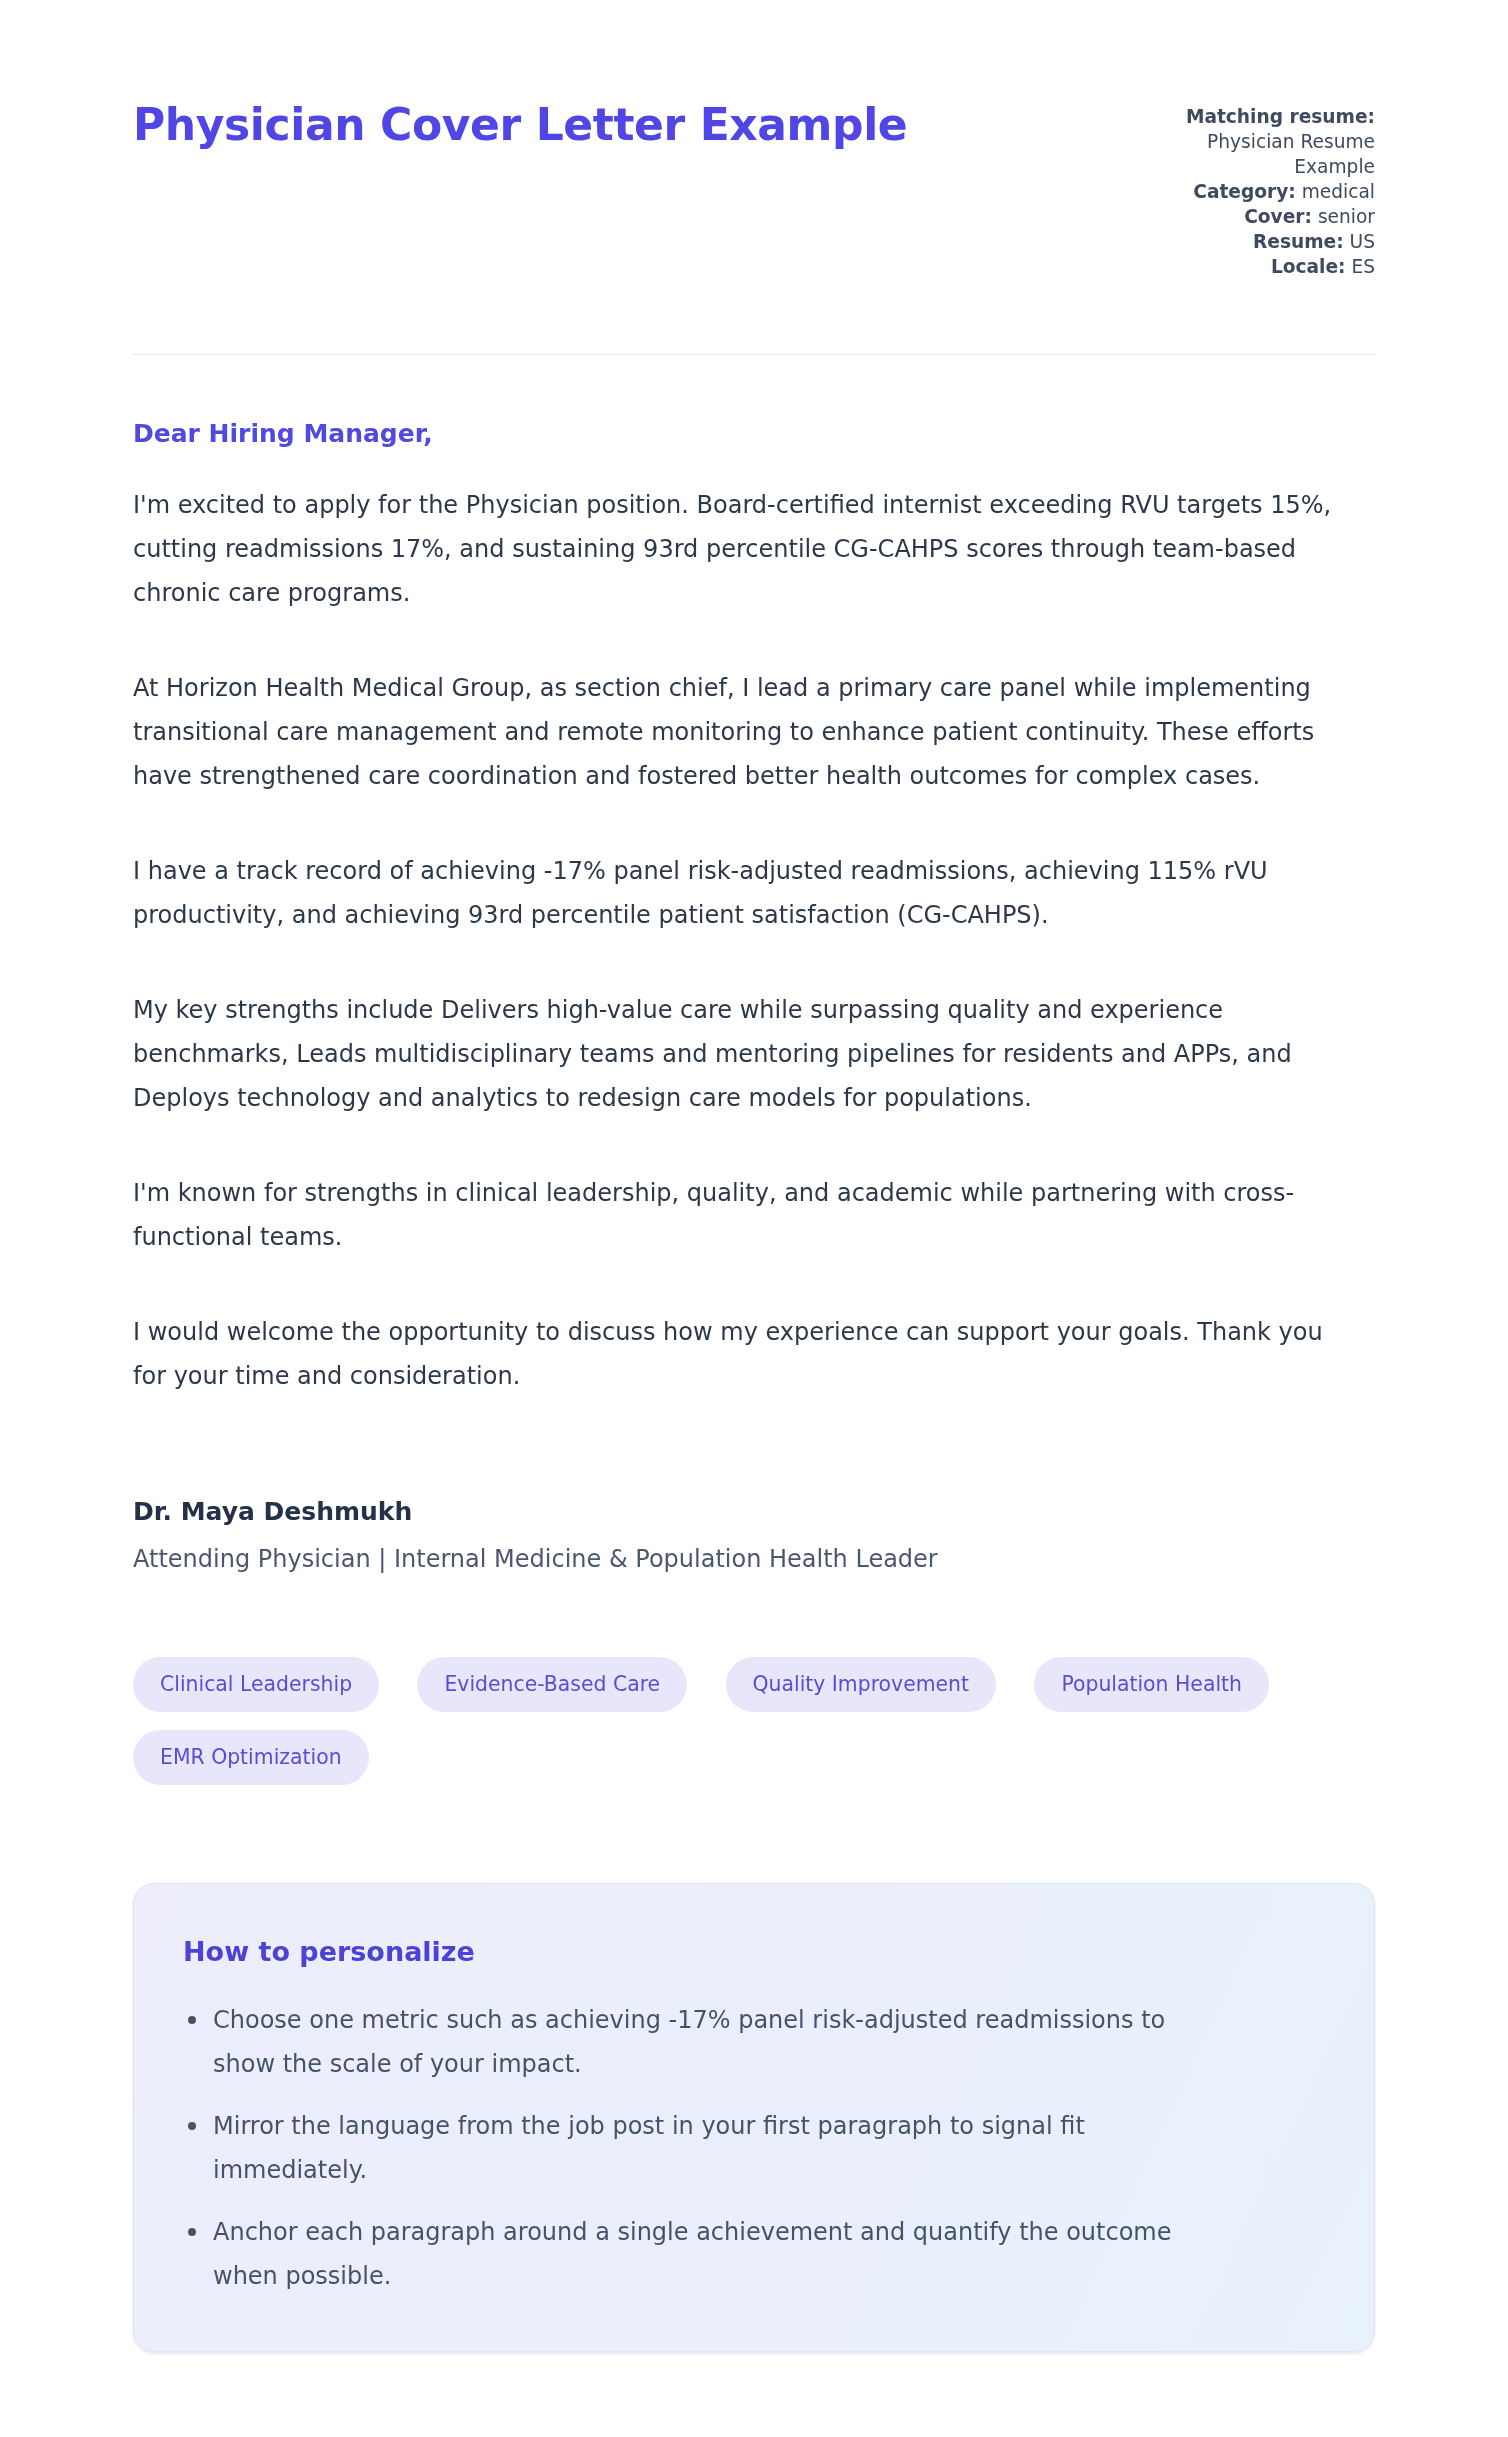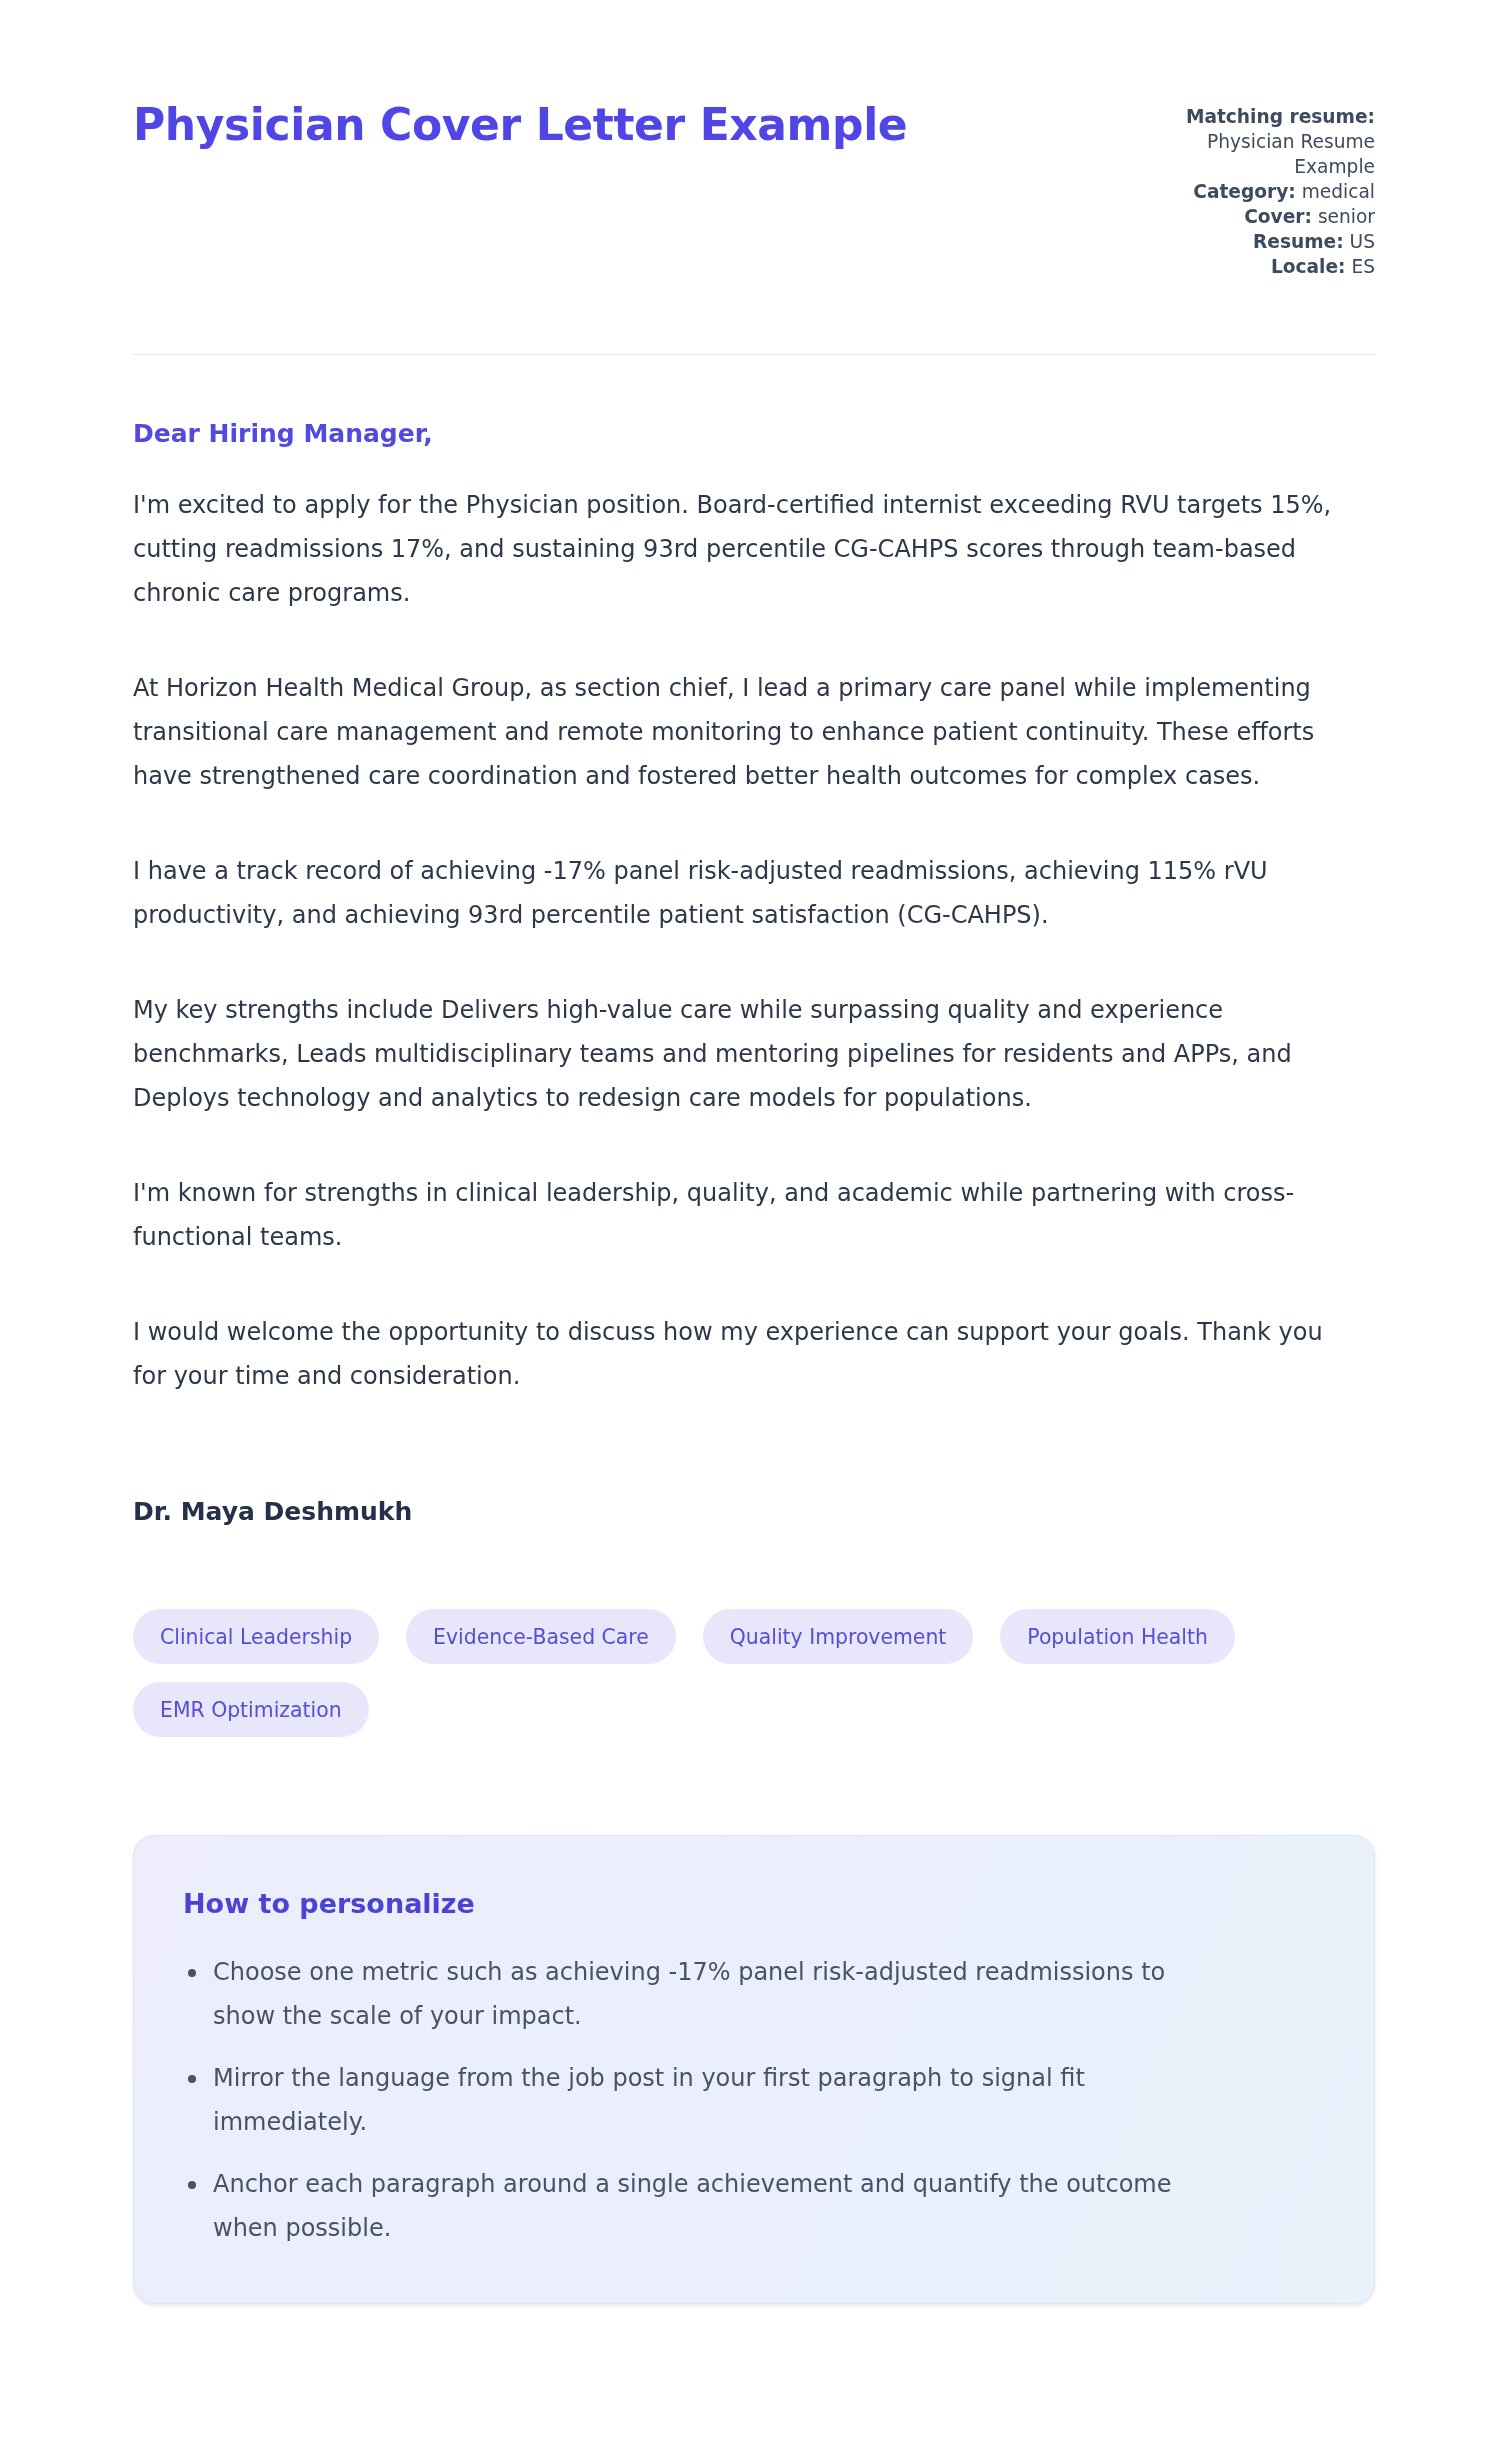--- a/index.html
+++ b/index.html
@@ -89,20 +89,21 @@
     color: #4a586d;
   }
 
   
   .tags {
     margin-top: 80px;
     display: flex;
     flex-wrap: wrap;
     gap: 18px 27px;
     max-width: 1136px;
+    justify-content: space-between;
   }
   .tag {
     display: inline-flex;
     align-items: center;
     height: 55px;
     padding: 0 27px;
     border-radius: 27.5px;
     background: #e8e6fa;
     color: #584ed6;
     font-size: 20.4px;
@@ -188,20 +189,21 @@
       <p class="greeting">Dear Hiring Manager,</p>
 
       <p class="para">I'm excited to apply for the Physician position. Board-certified internist exceeding RVU targets 15%, cutting readmissions 17%, and sustaining 93rd percentile CG-CAHPS scores through team-based chronic care programs.</p>
       <p class="para">At Horizon Health Medical Group, as section chief, I lead a primary care panel while implementing transitional care management and remote monitoring to enhance patient continuity. These efforts have strengthened care coordination and fostered better health outcomes for complex cases.</p>
       <p class="para">I have a track record of achieving -17% panel risk-adjusted readmissions, achieving 115% rVU productivity, and achieving 93rd percentile patient satisfaction (CG-CAHPS).</p>
       <p class="para">My key strengths include Delivers high-value care while surpassing quality and experience benchmarks, Leads multidisciplinary teams and mentoring pipelines for residents and APPs, and Deploys technology and analytics to redesign care models for populations.</p>
       <p class="para">I'm known for strengths in clinical leadership, quality, and academic while partnering with cross-functional teams.</p>
       <p class="para">I would welcome the opportunity to discuss how my experience can support your goals. Thank you for your time and consideration.</p>
 
       <p class="sig-name">Dr. Maya Deshmukh</p>
+      <p class="sig-title">Attending Physician | Internal Medicine &amp; Population Health Leader</p>
 
       <div class="tags">
         <span class="tag">Clinical Leadership</span>
         <span class="tag">Evidence-Based Care</span>
         <span class="tag">Quality Improvement</span>
         <span class="tag">Population Health</span>
         <span class="tag">EMR Optimization</span>
       </div>
 
       <section class="tip-box">

